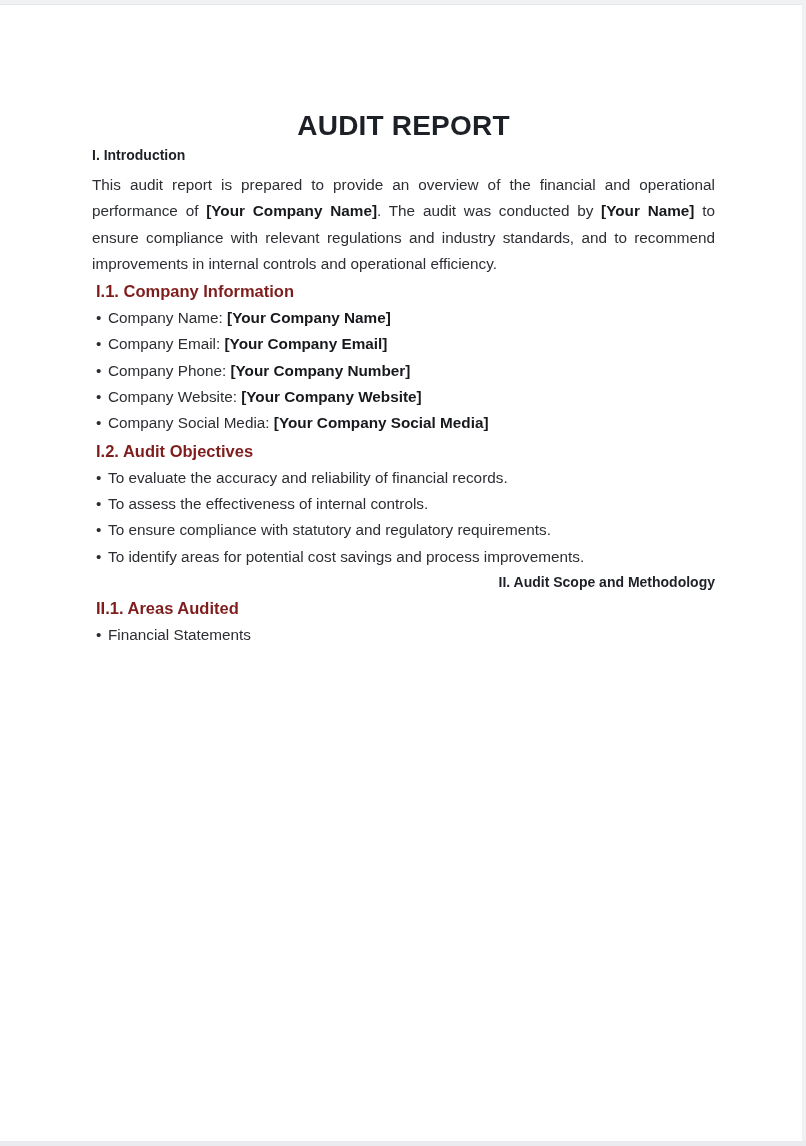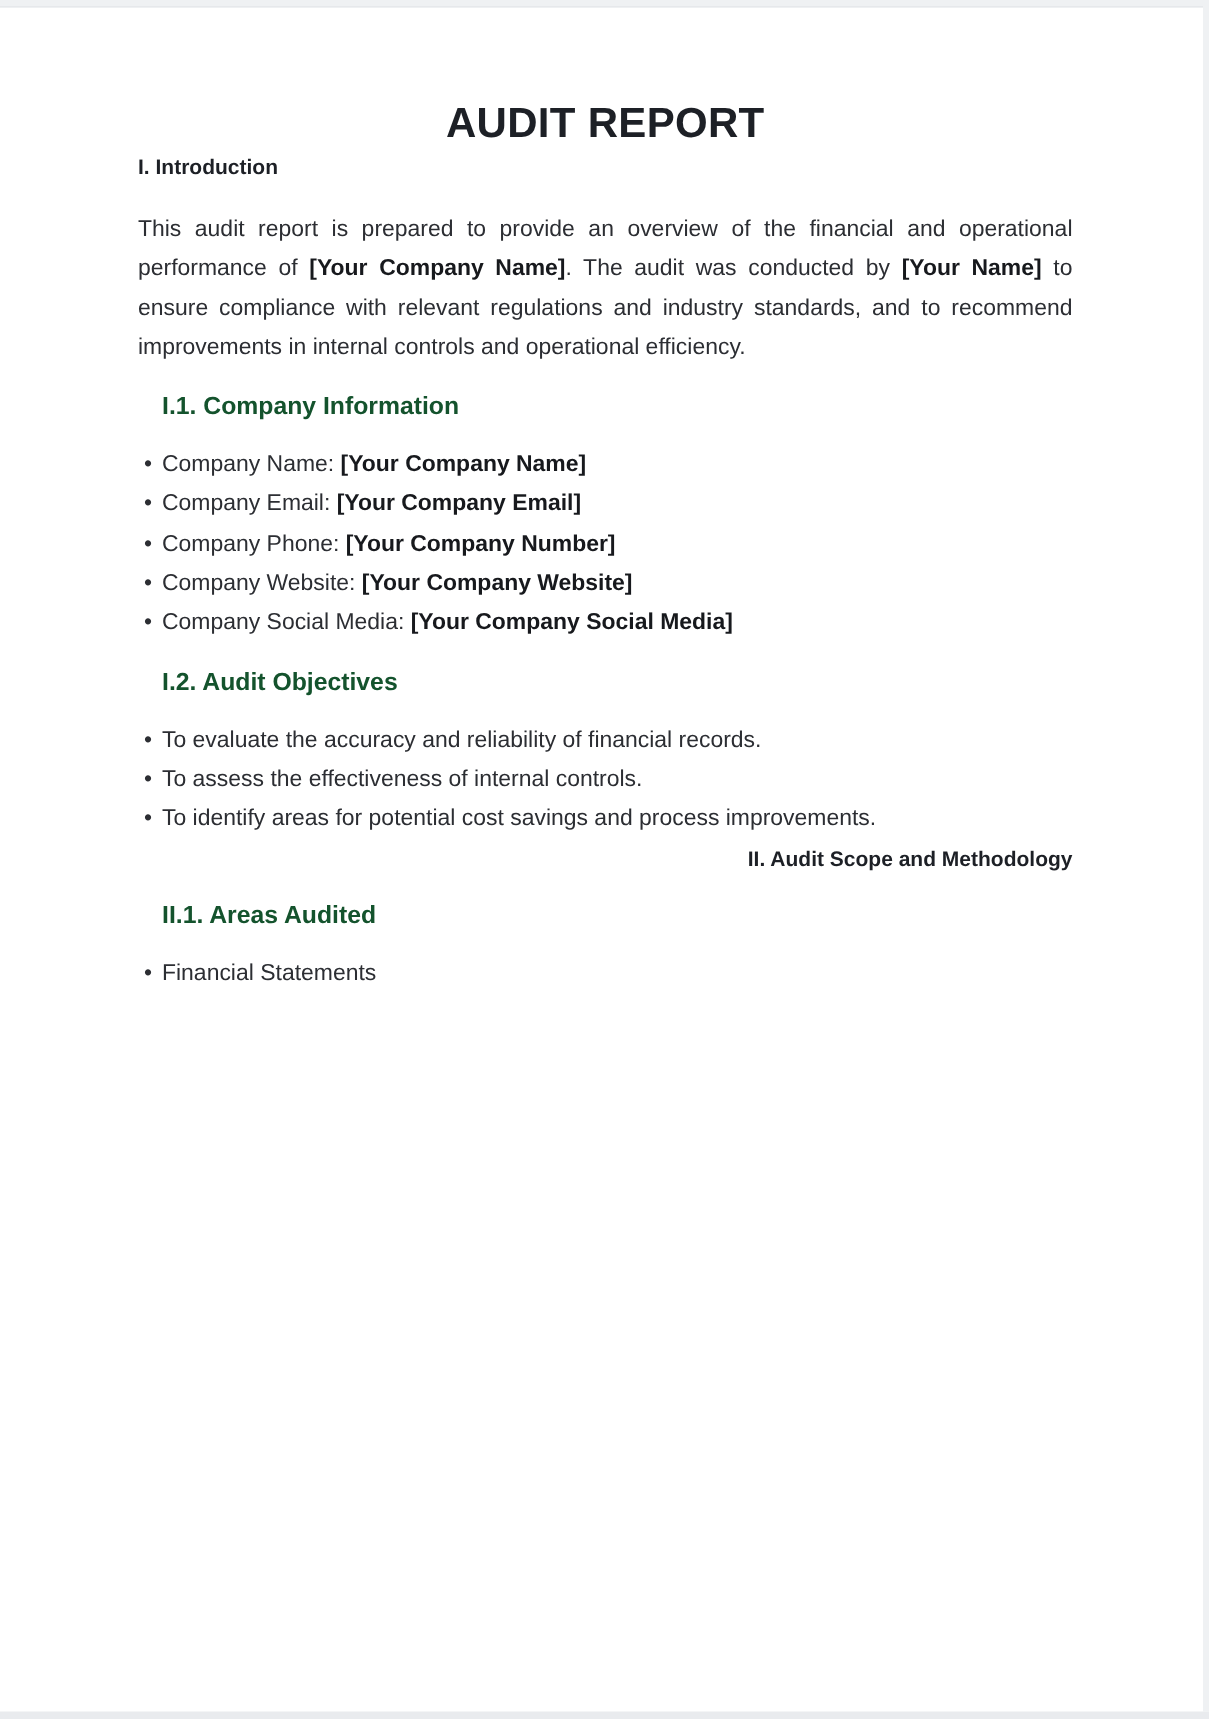--- a/index.html
+++ b/index.html
@@ -37,36 +37,36 @@
     font-size: 15.3px;
     line-height: 26.3px;
   }
 
   h1.doc-title {
     font-size: 28px;
     line-height: 34px;
     font-weight: 700;
     color: #1d2026;
     text-align: center;
-    margin: 65px 0 0 0;
+    margin: 109px 0 0 0;
     letter-spacing: 0.2px;
   }
   h2.section-heading {
     font-size: 14px;
     line-height: 24px;
     font-weight: 700;
     color: #1d2026;
     margin: 0;
   }
   h3.subsection-heading {
     font-size: 16.5px;
     line-height: 20px;
     font-weight: 700;
-    color: #14532d;
-    margin: 16px;
+    color: #7f1d1d;
+    margin: 4px;
   }
   p { margin: 0; }
   p.justified { text-align: justify; }
   strong { font-weight: 700; color: #17191d; }
 
   ul.doc-list {
     list-style: none;
     margin: 0;
     padding: 0;
   }
@@ -76,21 +76,21 @@
   }
   ul.doc-list li::before {
     content: "\2022";
     position: absolute;
     left: 4px;
     color: #2c2e33;
   }
 
   
   .mt-h2-first   { margin-top: 28px; }
-  .mt-para       { margin-top: 17px; }
+  .mt-para       { margin-top: 5px; }
   .mt-subsection { margin-top: 54px; }
   .mt-list       { margin-top: 16px; }
   .mt-subsection-2 { margin-top: 53px; }
   .mt-section    { margin-top: 59px; text-align: right; }
   .mt-list-last  { margin-top: 15px; }
 </style>
 </head>
 <body>
 
 <div class="edge-top"></div>
@@ -113,20 +113,21 @@
     <li><span>Company Phone:</span> <strong>[Your Company Number]</strong></li>
     <li><span>Company Website:</span> <strong>[Your Company Website]</strong></li>
     <li><span>Company Social Media:</span> <strong>[Your Company Social Media]</strong></li>
   </ul>
 
   <h3 class="subsection-heading mt-subsection-2">I.2. Audit Objectives</h3>
 
   <ul class="doc-list mt-list">
     <li>To evaluate the accuracy and reliability of financial records.</li>
     <li>To assess the effectiveness of internal controls.</li>
+    <li>To ensure compliance with statutory and regulatory requirements.</li>
     <li>To identify areas for potential cost savings and process improvements.</li>
   </ul>
 
   <h2 class="section-heading mt-section">II. Audit Scope and Methodology</h2>
 
 
   <h3 class="subsection-heading mt-subsection">II.1. Areas Audited</h3>
 
   <ul class="doc-list mt-list-last">
     <li>Financial Statements</li>

